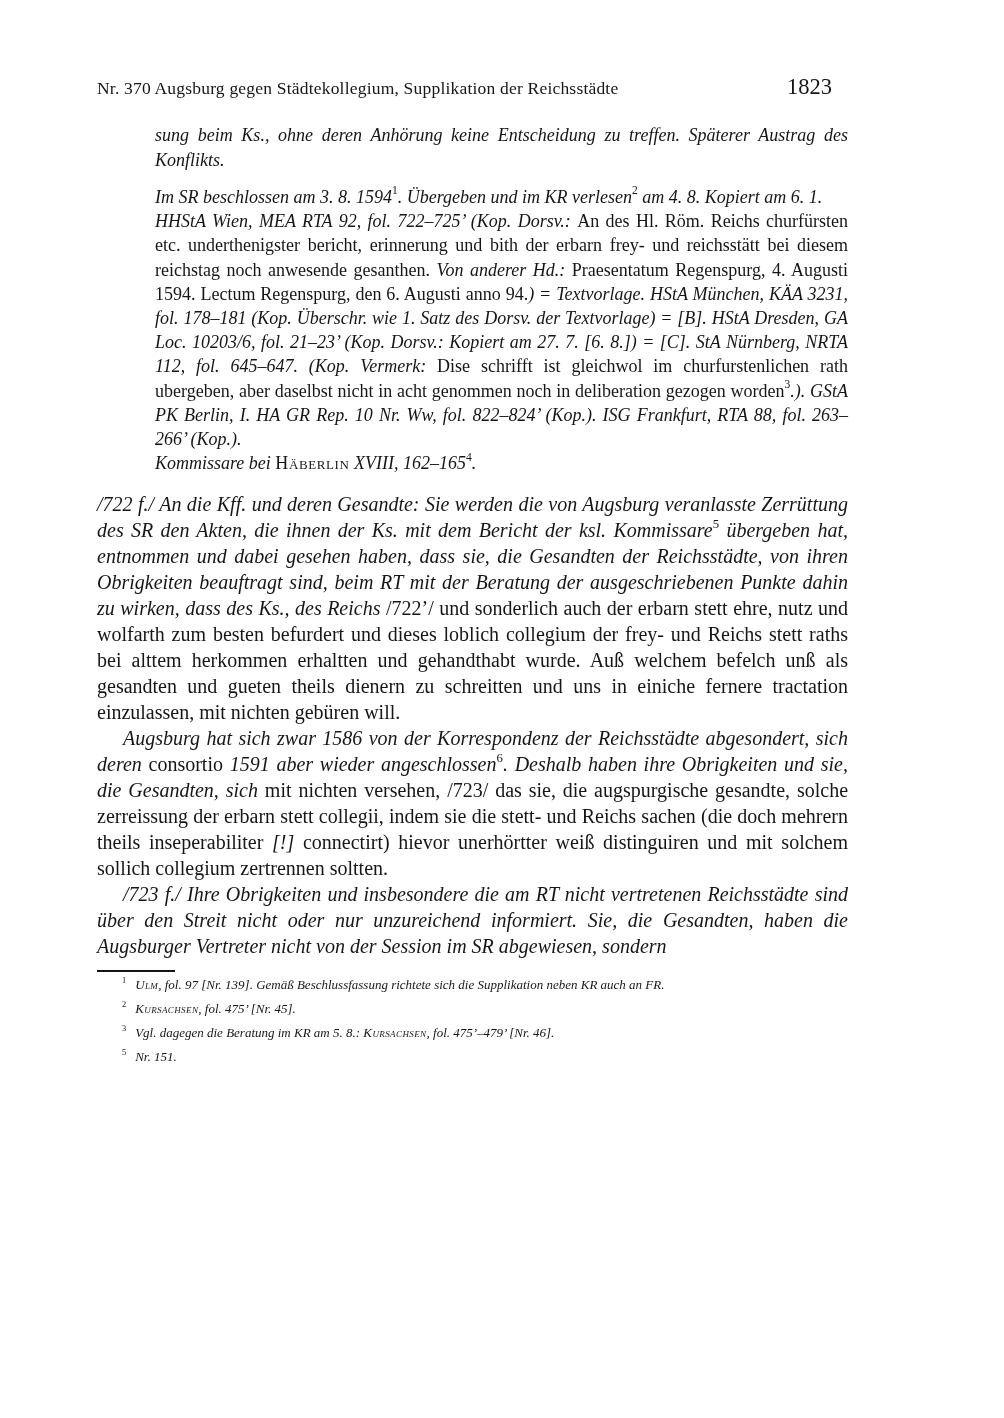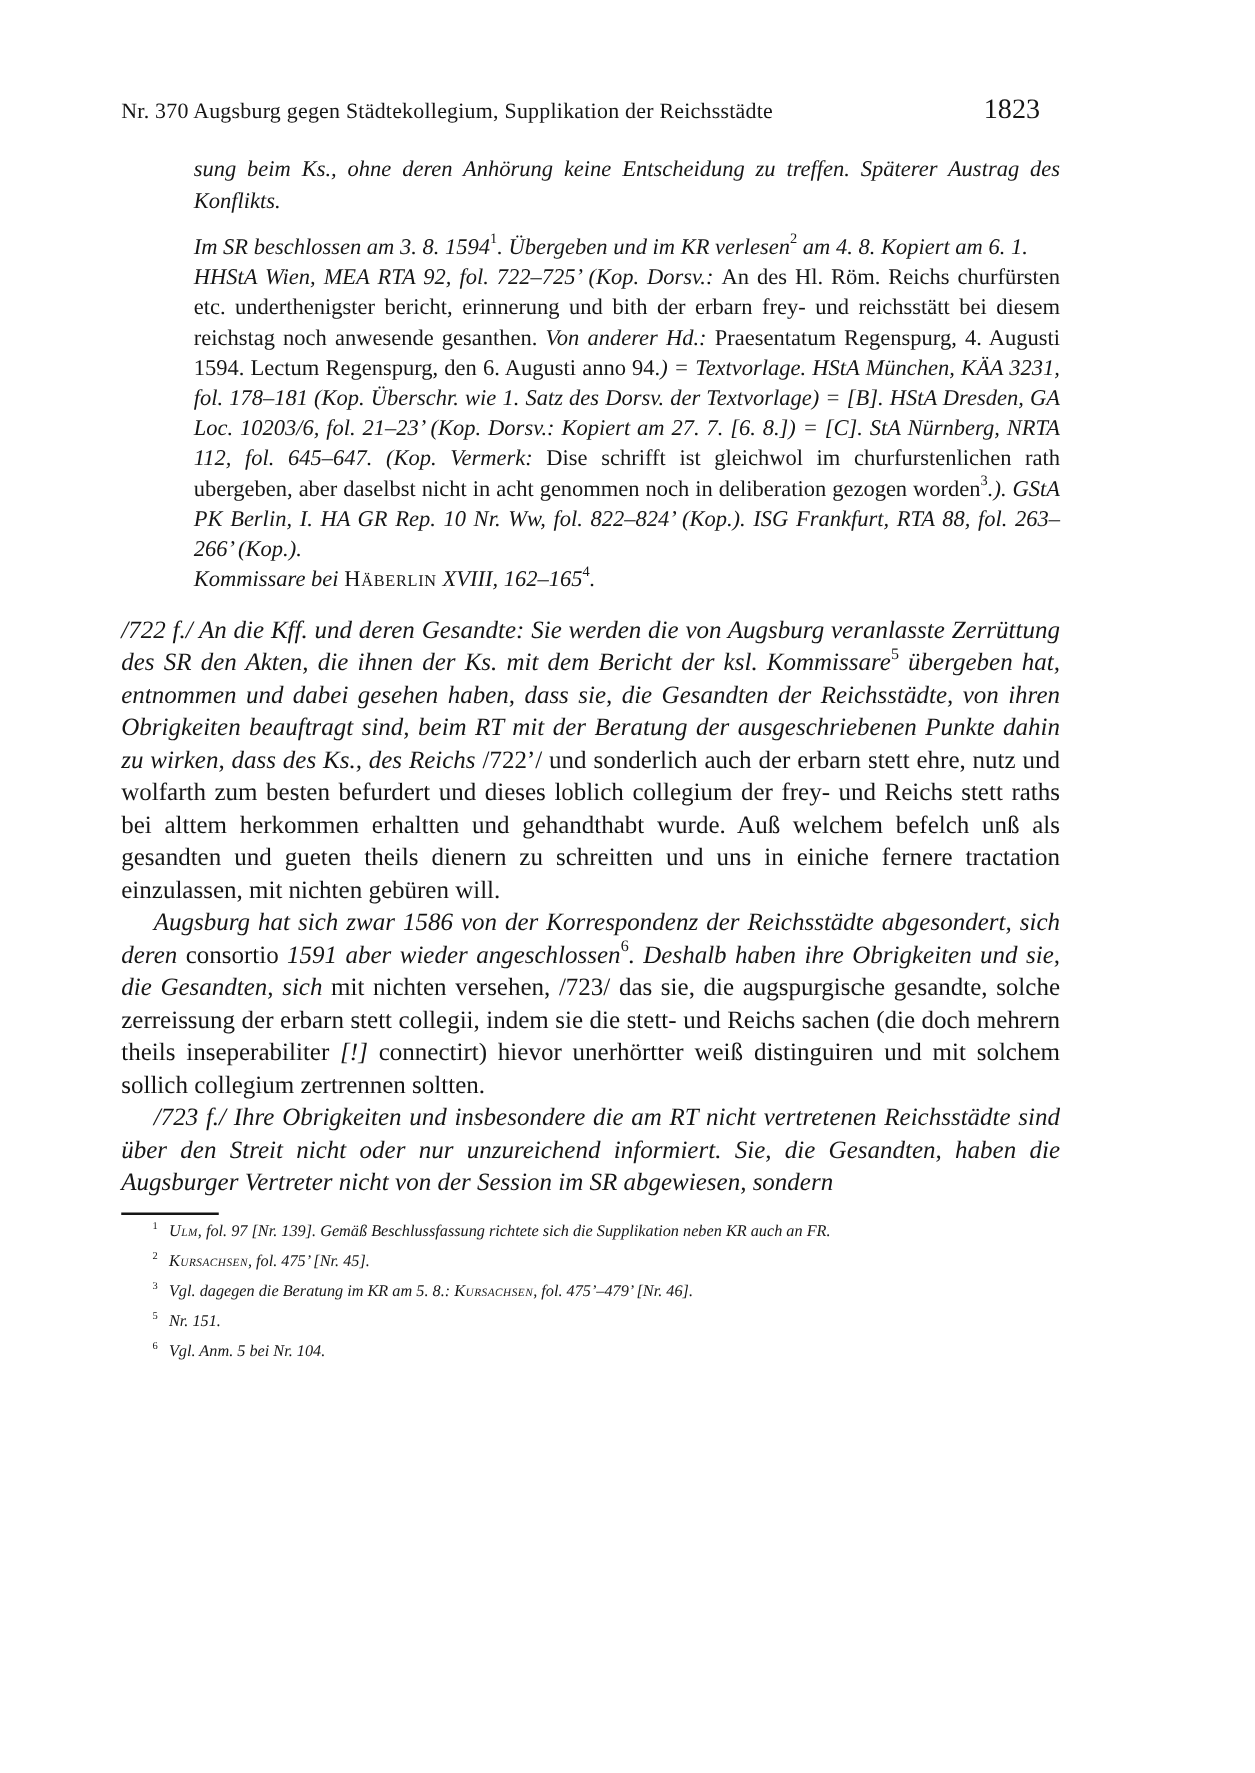--- a/index.html
+++ b/index.html
@@ -112,16 +112,15 @@
       <p class="body-par ind"><span class="s-i">/723 f./ Ihre Obrigkeiten und insbesondere die am RT nicht vertretenen Reichsstädte sind über den Streit nicht oder nur unzureichend informiert. Sie, die Gesandten, haben die Augsburger Vertreter nicht von der Session im SR abgewiesen, sondern</span></p>
     </div>
 
   <div class="fn-sep"></div>
 
   <div class="footnotes" id="footnotes">
       <p class="fn"><sup class="ref fn-num s-r">1</sup><span class="s-isc">Ulm</span><span class="s-i">, fol. 97 [Nr. 139]. Gemäß Beschlussfassung richtete sich die Supplikation neben KR auch an FR.</span></p>
       <p class="fn"><sup class="ref fn-num s-r">2</sup><span class="s-isc">Kursachsen</span><span class="s-i">, fol. 475’ [Nr. 45].</span></p>
       <p class="fn"><sup class="ref fn-num s-r">3</sup><span class="s-i">Vgl. dagegen die Beratung im KR am 5. 8.: </span><span class="s-isc">Kursachsen</span><span class="s-i">, fol. 475’–479’ [Nr. 46].</span></p>
       <p class="fn"><sup class="ref fn-num s-r">5</sup><span class="s-i">Nr. 151.</span></p>
-      <p class="fn"><sup class="ref fn-num s-r">6</sup><span class="s-i">Vgl. Anm. 5 bei Nr. 104.</span></p>
     </div>
 
 </div>
 
 </body></html>

